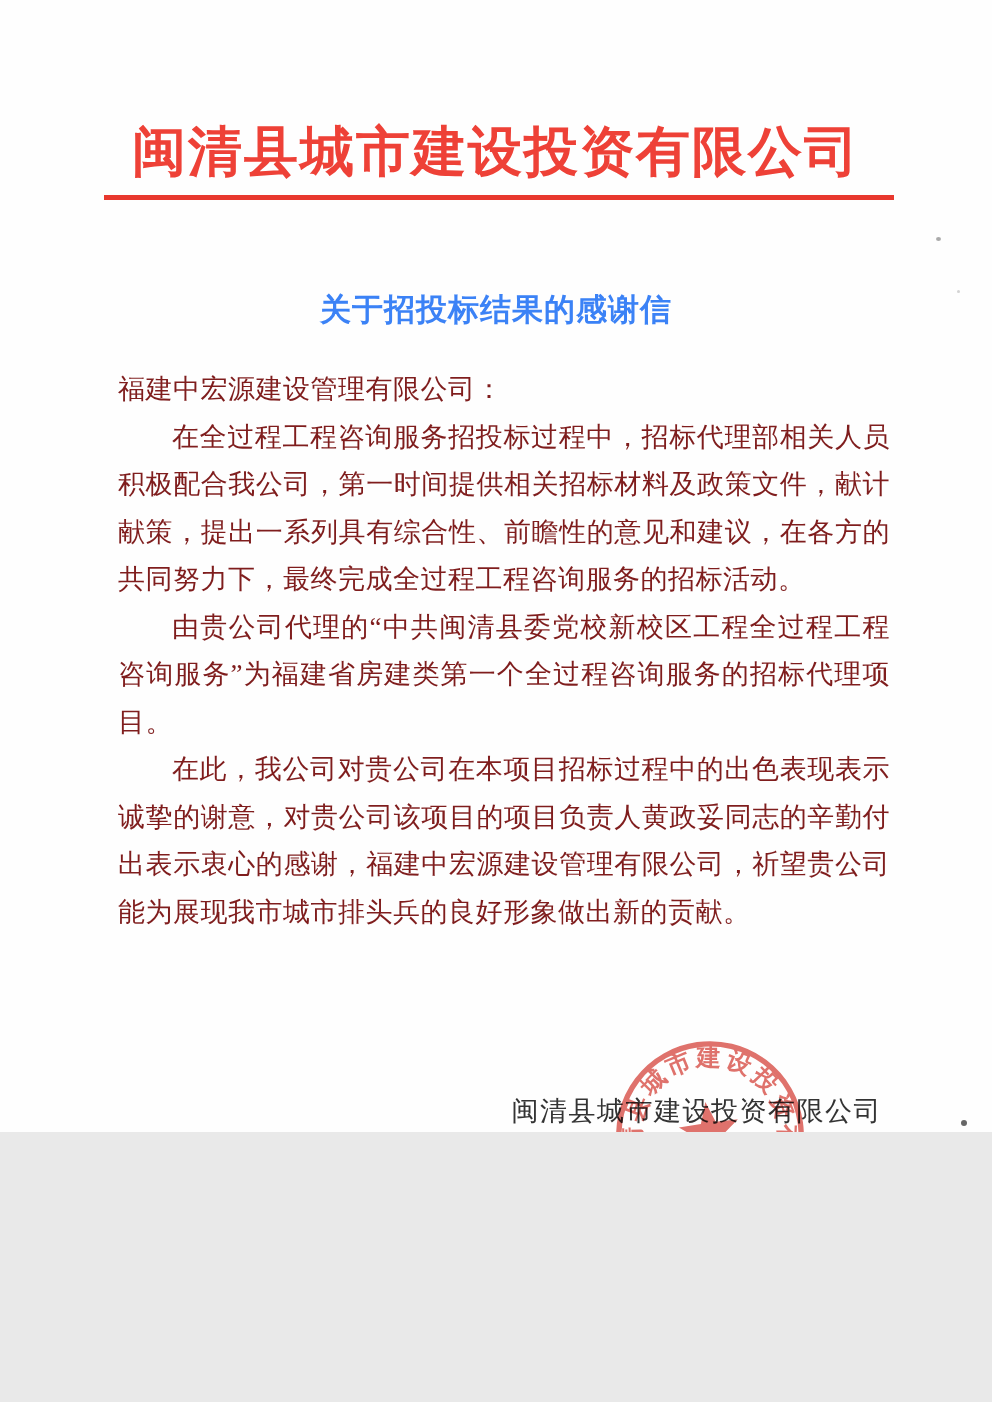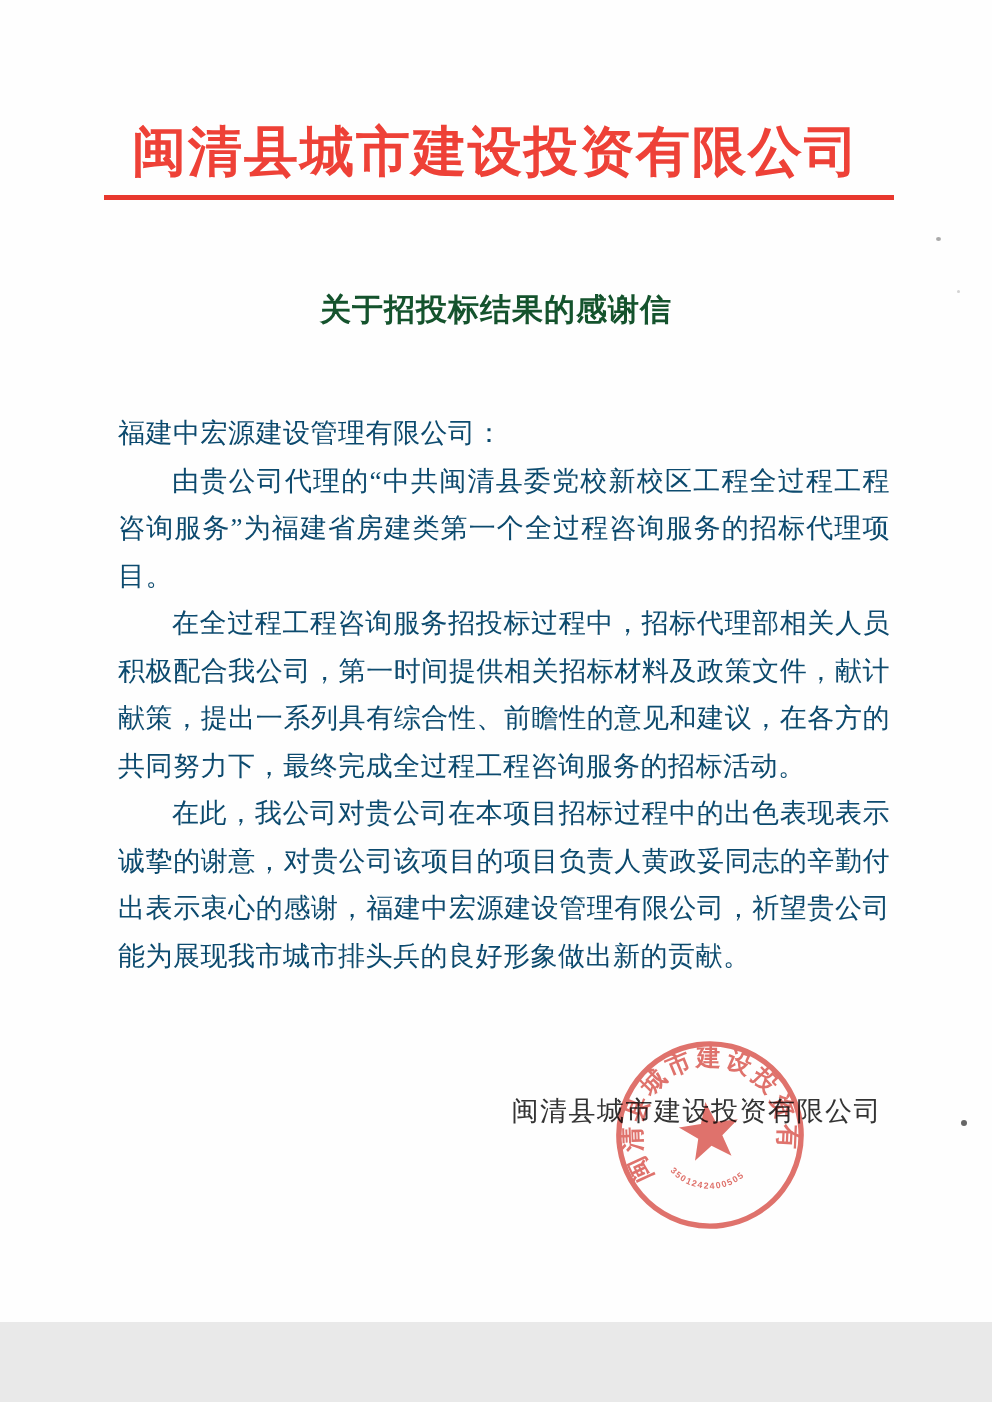--- a/index.html
+++ b/index.html
@@ -1,19 +1,19 @@
 <!DOCTYPE html>
 <html><head>
 <meta charset="utf-8">
 <style>
   html, body { margin: 0; padding: 0; background: #e9e9e9; }
   .page {
     position: relative;
     width: 992px;
-    height: 1322px;
+    height: 1132px;
     margin: 0 auto;
     background: #fefefe;
     overflow: hidden;
     font-family: "Liberation Serif", serif;
     color: #3a3a3a;
   }
   
   .letterhead-title {
     position: absolute;
     top: 116px;
@@ -38,35 +38,34 @@
   
   .doc-title {
     position: absolute;
     top: 289px;
     left: 0;
     width: 100%;
     text-align: center;
     font-size: 31px;
     font-weight: 600;
     letter-spacing: 1px;
-    color: #14532d;
+    color: #3b82f6;
     font-family: "Liberation Sans", sans-serif;
   }
   
   .body-text {
     position: absolute;
     top: 366px;
     left: 118px;
     width: 772px;
     font-size: 27px;
     line-height: 47.5px;
     letter-spacing: 0.5px;
     text-align: justify;
-    color: #0c4a6e;
-    margin-top: 44px;
+    color: #7f1d1d;
   }
   .body-text p { margin: 0; text-indent: 2em; }
   .body-text p.recipient { text-indent: 0; }
   
   .signature {
     position: absolute;
     top: 1093px;
     right: 110px;
     text-align: center;
     font-size: 27px;
@@ -105,22 +104,22 @@
 
 <div class="page">
 
   <div class="letterhead-title">闽清县城市建设投资有限公司</div>
   <div class="letterhead-rule"></div>
 
   <div class="doc-title">关于招投标结果的感谢信</div>
 
   <div class="body-text">
     <p class="recipient">福建中宏源建设管理有限公司：</p>
+    <p>在全过程工程咨询服务招投标过程中，招标代理部相关人员积极配合我公司，第一时间提供相关招标材料及政策文件，献计献策，提出一系列具有综合性、前瞻性的意见和建议，在各方的共同努力下，最终完成全过程工程咨询服务的招标活动。</p>
     <p>由贵公司代理的“中共闽清县委党校新校区工程全过程工程咨询服务”为福建省房建类第一个全过程咨询服务的招标代理项目。</p>
-    <p>在全过程工程咨询服务招投标过程中，招标代理部相关人员积极配合我公司，第一时间提供相关招标材料及政策文件，献计献策，提出一系列具有综合性、前瞻性的意见和建议，在各方的共同努力下，最终完成全过程工程咨询服务的招标活动。</p>
     <p>在此，我公司对贵公司在本项目招标过程中的出色表现表示诚挚的谢意，对贵公司该项目的项目负责人黄政妥同志的辛勤付出表示衷心的感谢，福建中宏源建设管理有限公司，祈望贵公司能为展现我市城市排头兵的良好形象做出新的贡献。</p>
   </div>
 
   <div class="signature">
     <div class="sig-company">闽清县城市建设投资有限公司</div>
   </div>
 
   <svg class="seal" viewBox="0 0 200 200">
     <defs>
       <path id="seal-arc-top" d="M 38.5 135.5 A 71 71 0 1 1 161.5 135.5" fill="none"></path>

